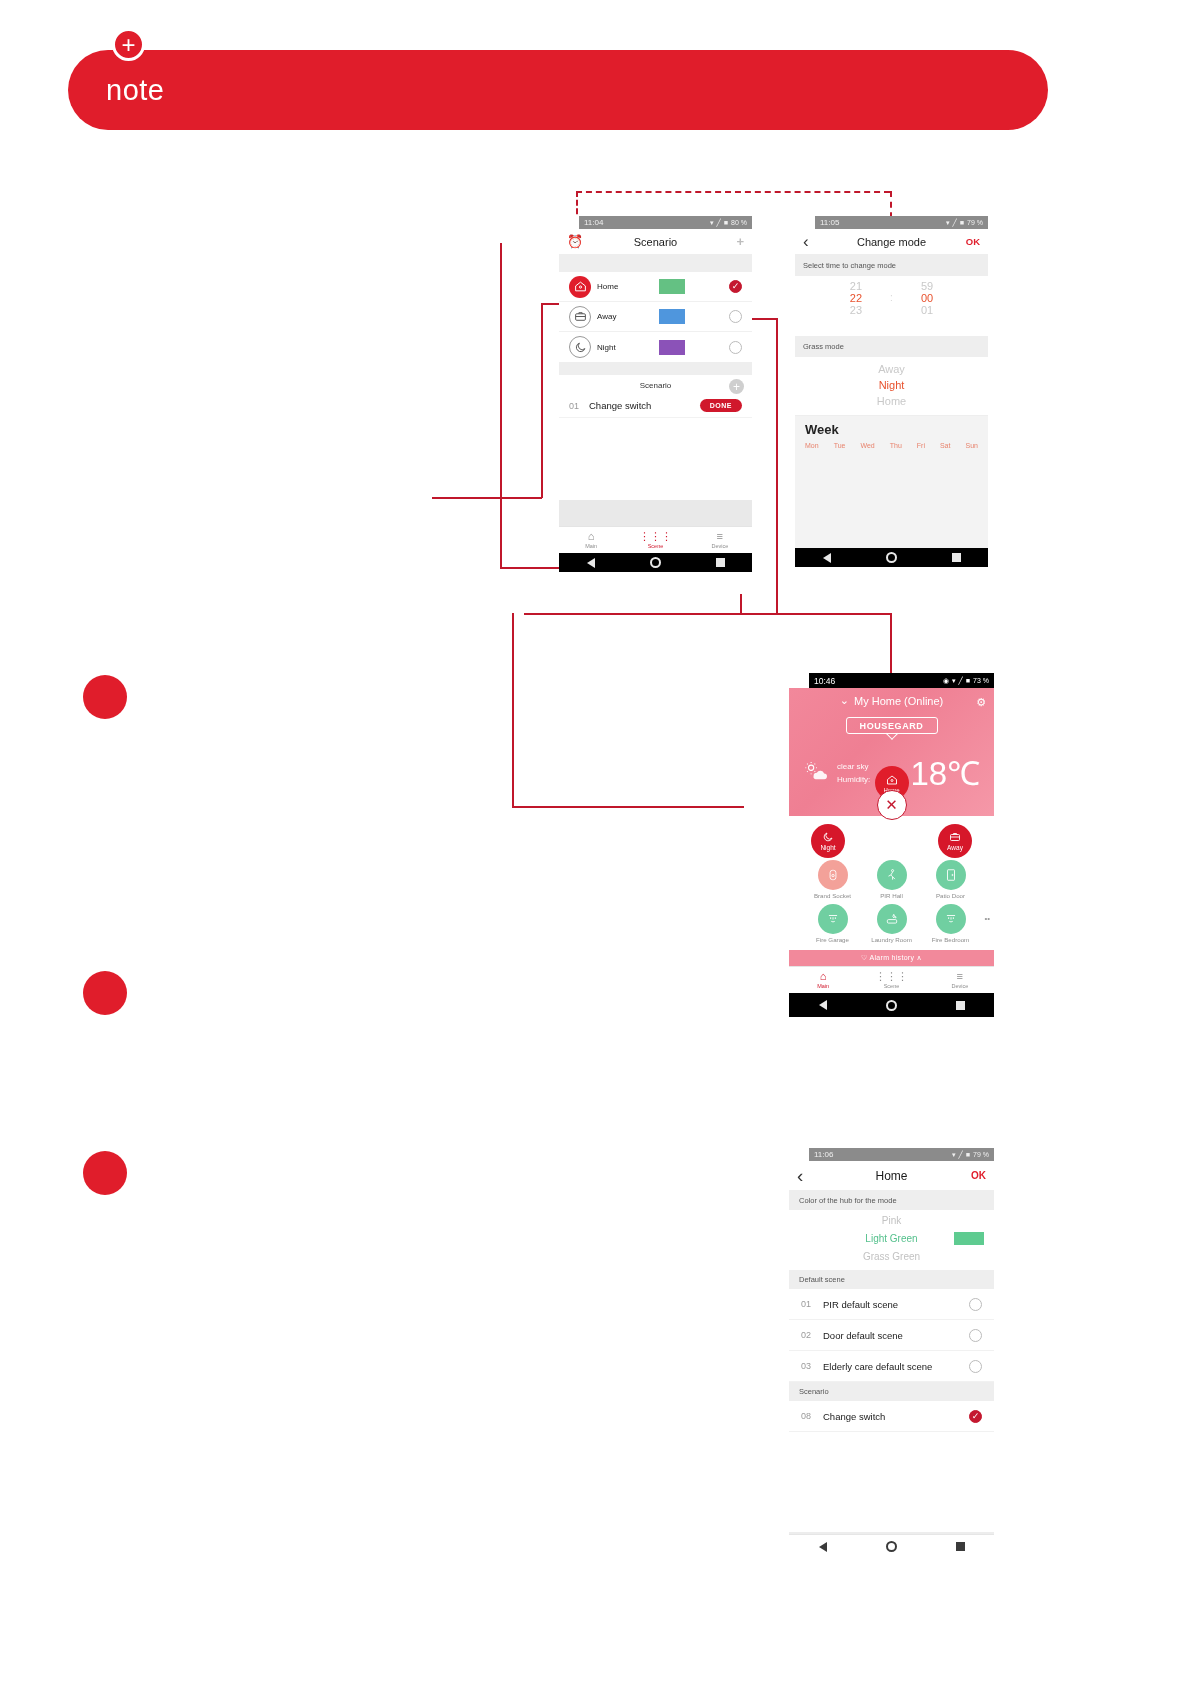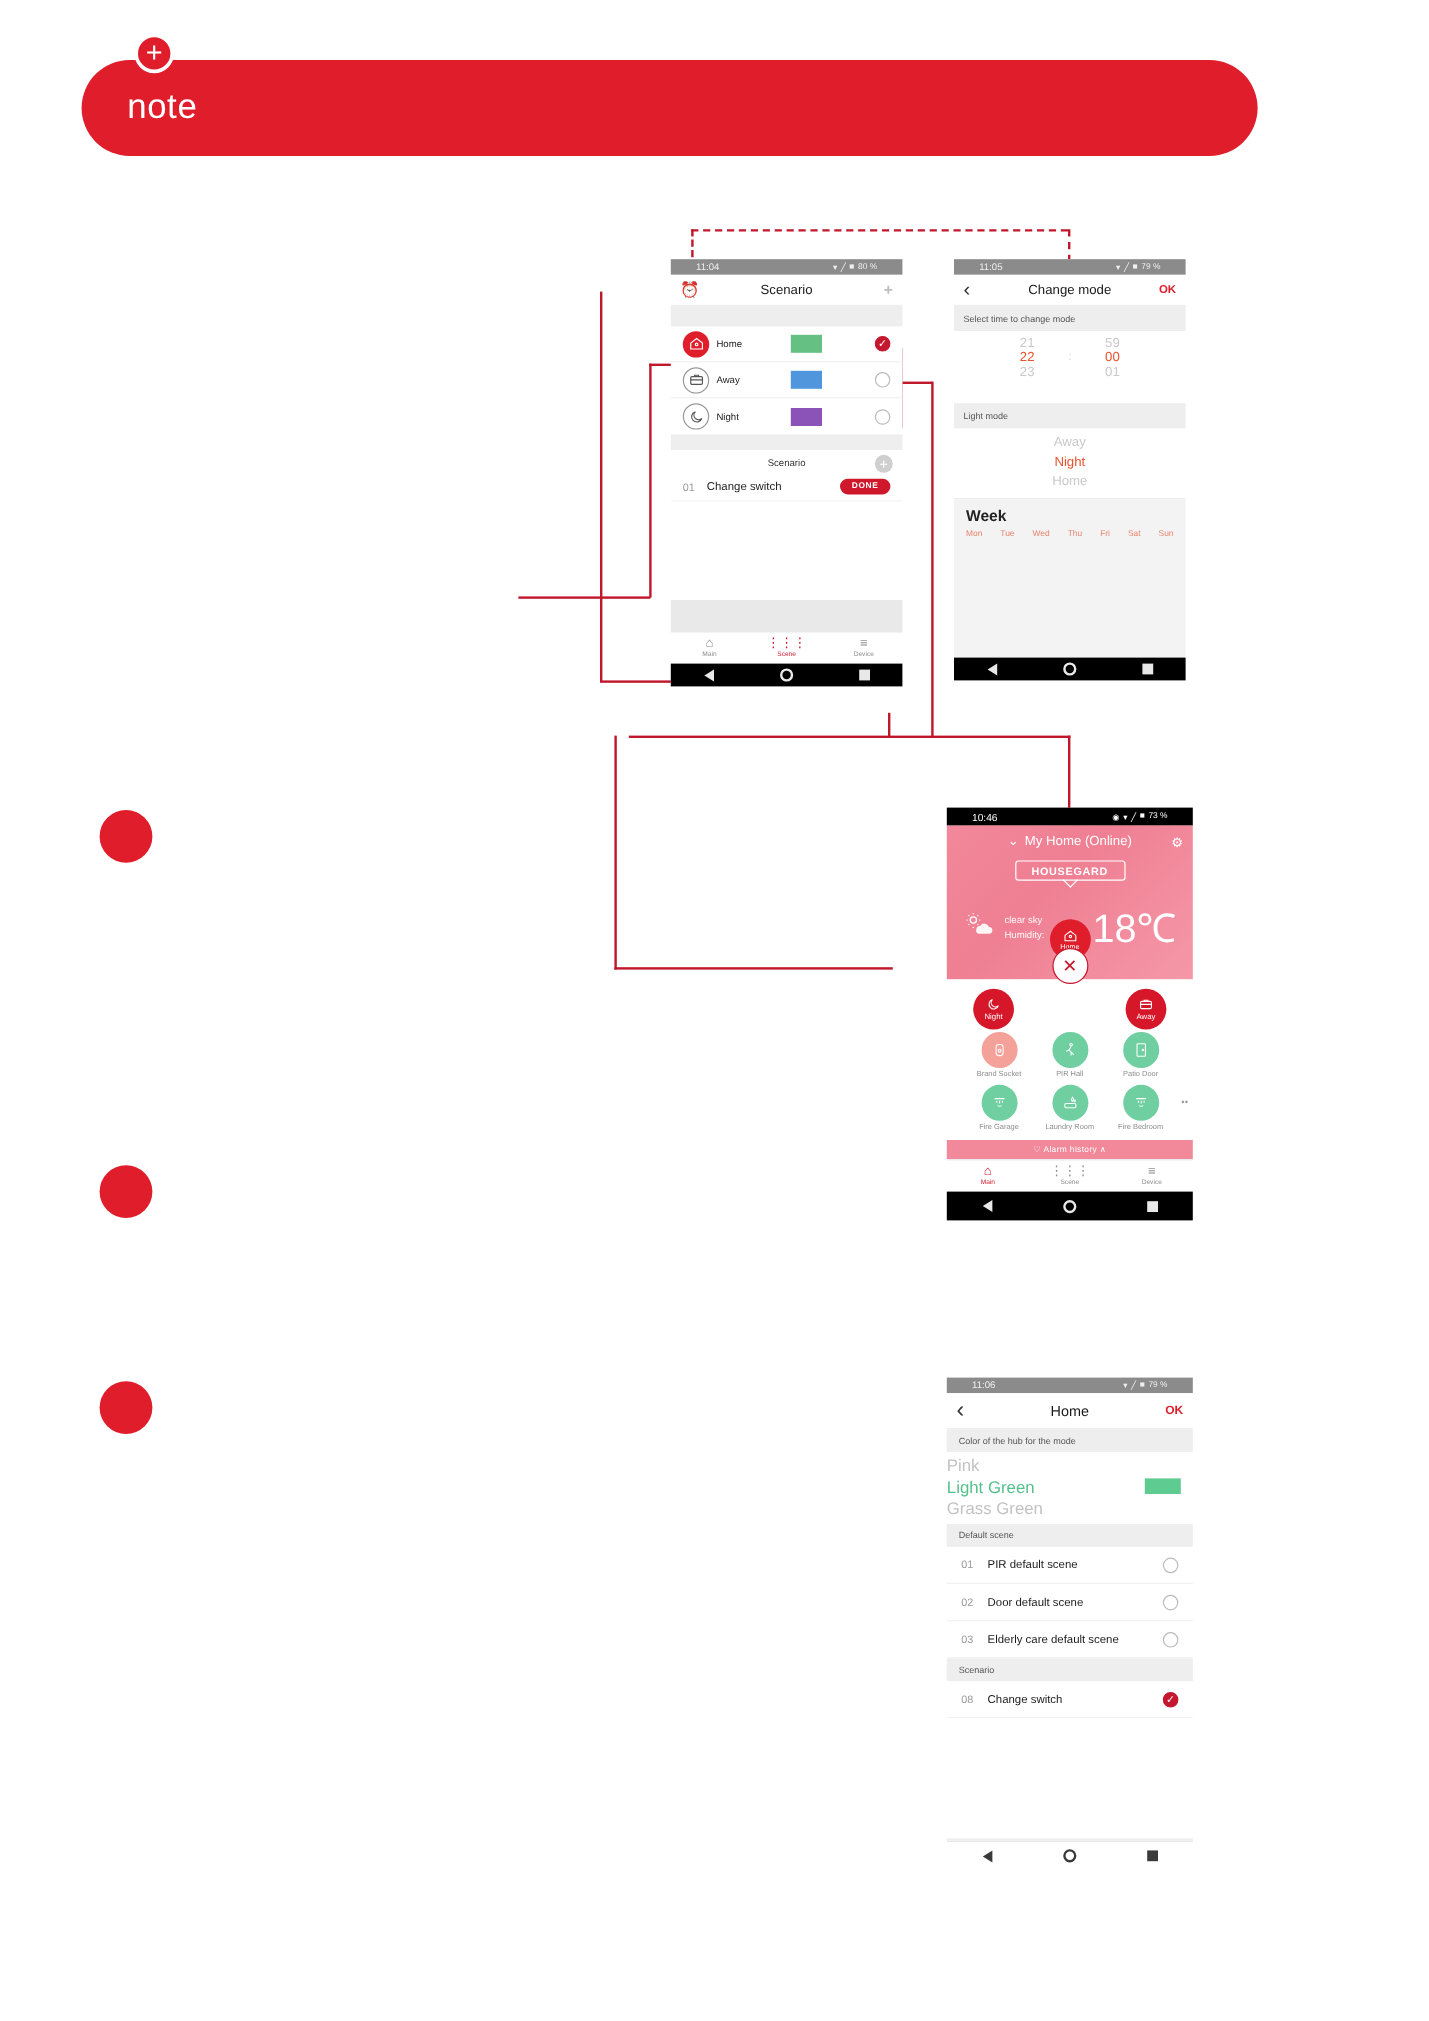--- a/index.html
+++ b/index.html
@@ -54,21 +54,21 @@
   }
   .hl-box {
     position: absolute; border: 2px solid #c0172b; background: transparent;
   }
 
   
   .phone { position: absolute; background: #ffffff; }
   .statusbar {
     height: 13px; background: #8b8b8b; color: #f0f0f0;
     font-size: 8px; display: flex; align-items: center;
-    padding: 0 21px; justify-content: space-between;
+    padding: 0 5px; justify-content: space-between; margin-left: 20px;
   }
   .statusbar.dark { background: #000000; color: #ffffff; height: 15px; font-size: 8.5px; }
   .sb-icons { display: flex; gap: 3px; align-items: center; font-size: 7px; }
 
   .appbar {
     height: 26px; background: #ffffff;
     display: flex; align-items: center; position: relative;
     padding: 0 8px; border-bottom: 1px solid #eee;
   }
   .appbar-title {
@@ -216,21 +216,21 @@
   .dev-ic.green { background: #70cfa1; }
   .dev-ic.pink  { background: #f3a199; }
   .dev-lb { font-size: 6.2px; color: #8d8d8d; text-align: center; line-height: 8px; }
   .alarm-bar {
     background: #f2899b; color: #ffffff; font-size: 7px;
     text-align: center; padding: 4px 0; letter-spacing: .3px;
   }
   .more-dots { position: absolute; right: 4px; font-size: 8px; color: #9a9a9a; }
 
   
-  .color-pick { text-align: left; font-size: 14px; line-height: 18px; position: relative; padding: 2px 0 4px;}
+  .color-pick { text-align: center; font-size: 10px; line-height: 18px; position: relative; padding: 2px 0 4px;}
   .color-pick .dim { color: #c2c2c2; }
   .color-pick .on  { color: #54c08c; }
   .color-chip {
     position: absolute; right: 10px; top: 22px;
     width: 30px; height: 13px; background: #5ecb90;
   }
   .dscene-row {
     display: flex; align-items: center; height: 31px;
     padding: 0 12px; font-size: 9.5px; color: #1a1a1a;
     border-bottom: 1px solid #f1f1f1;
@@ -396,21 +396,21 @@
       <span class="pk-colon">:</span>
       <span class="pk-on">00</span>
     </div>
     <div class="picker-row">
       <span class="pk-dim">23</span>
       <span class="pk-colon">&nbsp;</span>
       <span class="pk-dim">01</span>
     </div>
   </div>
 
-  <div class="section-hdr" style="padding:6px 8px;">Light mode</div>
+  <div class="section-hdr" style="padding:6px 8px;">Grass mode</div>
   <div class="mode-pick" style="padding:4px 0 6px;">
     <div class="dim">Away</div>
     <div class="on">Night</div>
     <div class="dim">Home</div>
   </div>
 
   <div style="background:#eeeeee;height:1px;"></div>
   <div style="background:#f3f3f3;padding-bottom:4px;">
     <div class="week-title">Week</div>
     <div class="week-days">

